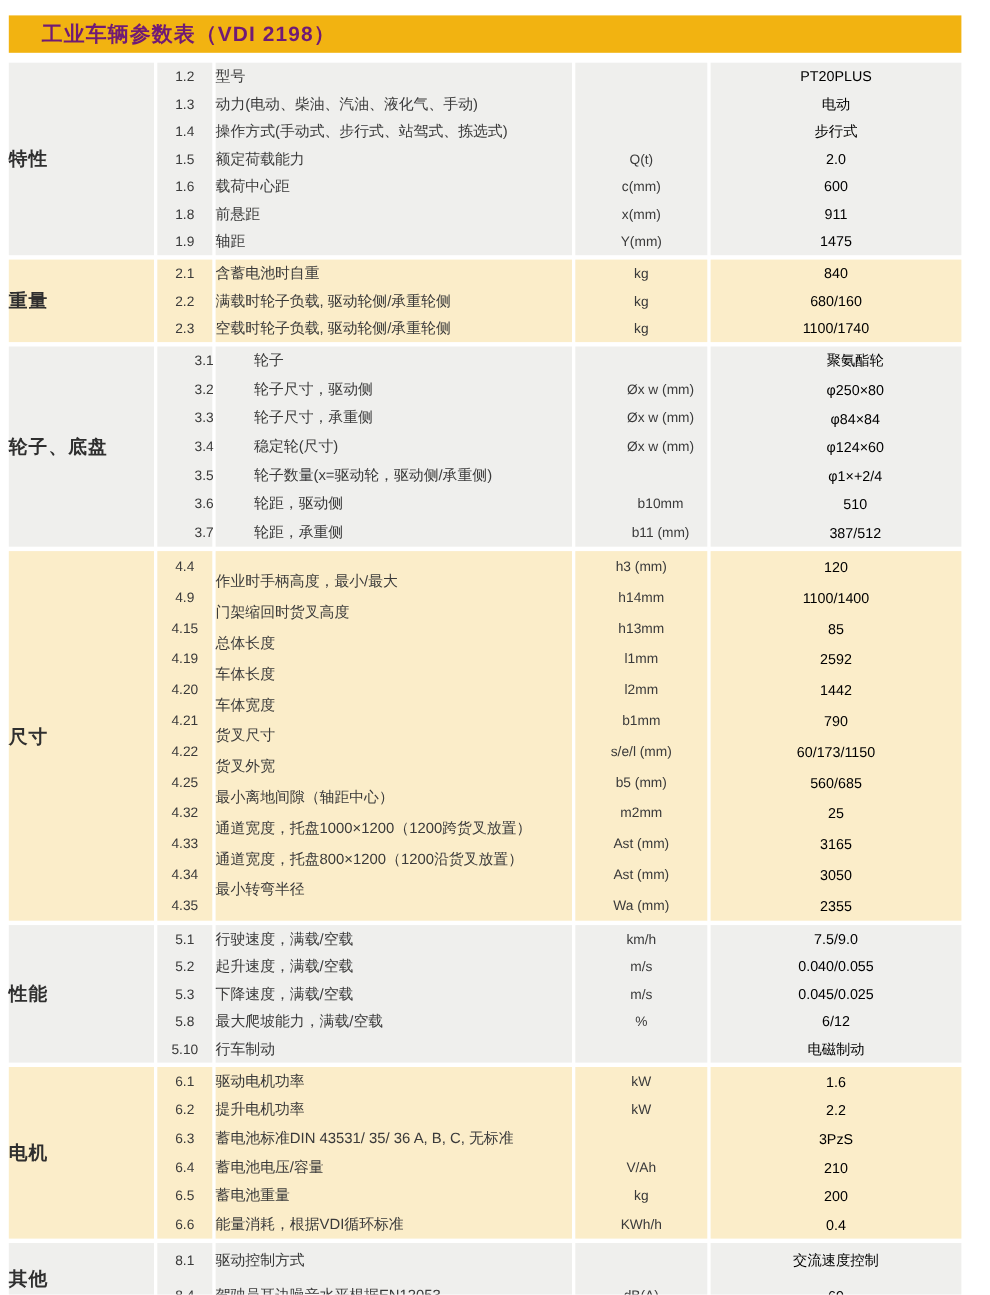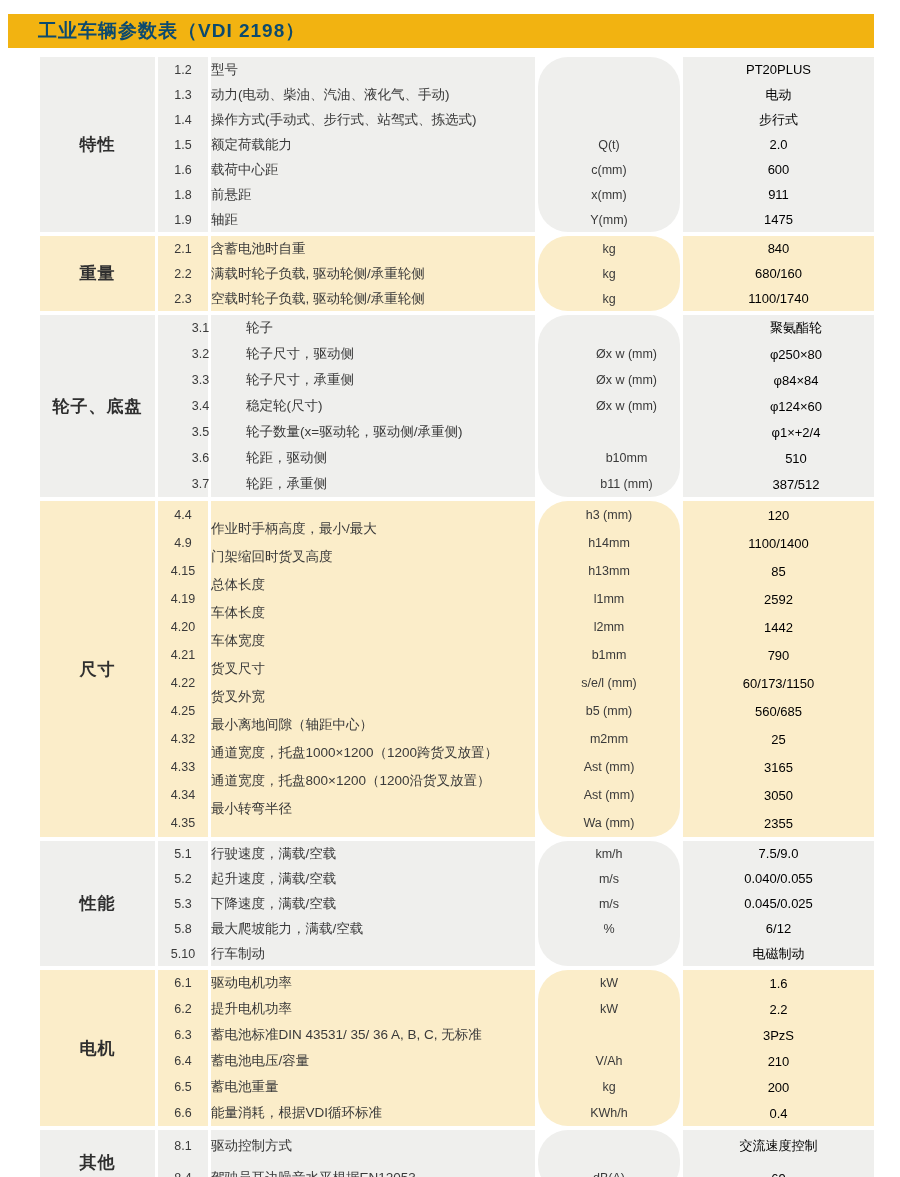--- a/index.html
+++ b/index.html
@@ -1,27 +1,27 @@
 <!DOCTYPE html>
 <html><head>
 <meta charset="utf-8">
 <style>
   html,body{margin:0;padding:0;background:#ffffff;}
   body{width:900px;height:1177px;font-family:"Liberation Sans",sans-serif;color:#3d3d3d;}
   .page{position:relative;width:900px;height:1177px;background:#ffffff;overflow:hidden;}
   .titlebar{margin:14px 26px 9px 8px;width:866px;height:34px;box-sizing:border-box;
-    background:#F2B311;color:#0c4a6e;font-size:19px;font-weight:bold;
+    background:#F2B311;color:#701a75;font-size:19px;font-weight:bold;
     display:flex;align-items:center;padding-left:30px;letter-spacing:1px;}
   .table{margin-left:8px;width:866px;}
   .section{display:flex;gap:3px;margin-bottom:4px;}
   .col{display:flex;flex-direction:column;justify-content:center;box-sizing:border-box;}
-  .col-label{width:115px;align-items:center;margin-left:32px;}
+  .col-label{width:132px;align-items:flex-start;}
   .col-num{width:50px;}
   .col-desc{width:324px;}
-  .col-unit{width:142px;border-radius:30px;}
+  .col-unit{width:120px;}
   .col-value{flex:1;}
   .gray .col{background:#EFEFED;}
   .cream .col{background:#FBEDC9;}
   .sec-label{font-size:17px;font-weight:bold;color:#2f2f2f;letter-spacing:1px;}
   .row{display:flex;align-items:center;}
   .col-num .row,.col-unit .row,.col-value .row{justify-content:center;}
   .col-desc .row{}
   .col-num{font-size:12.5px;color:#3a3a3a;}
   .col-desc{font-size:13.5px;color:#3a3a3a;}
   .col-unit{font-size:12.5px;color:#3a3a3a;}

